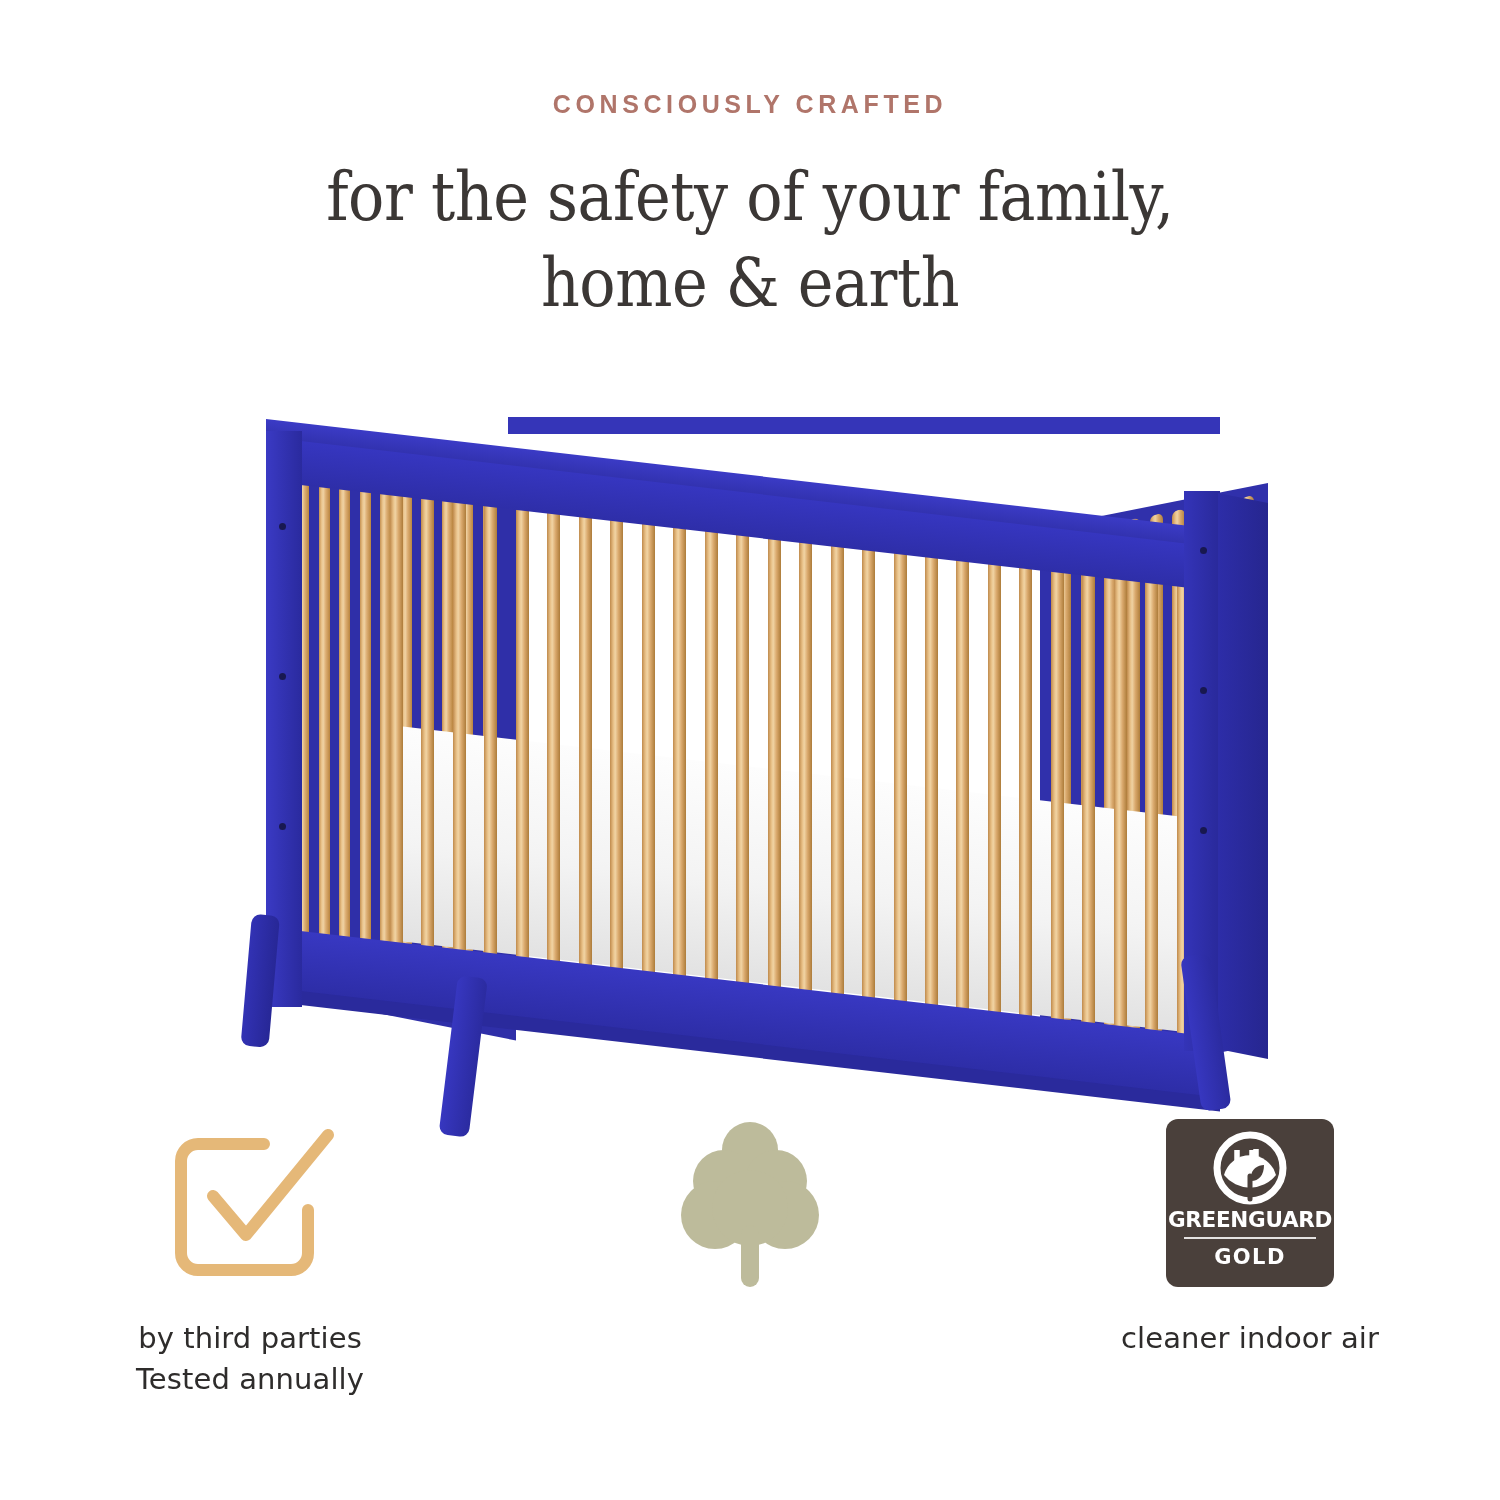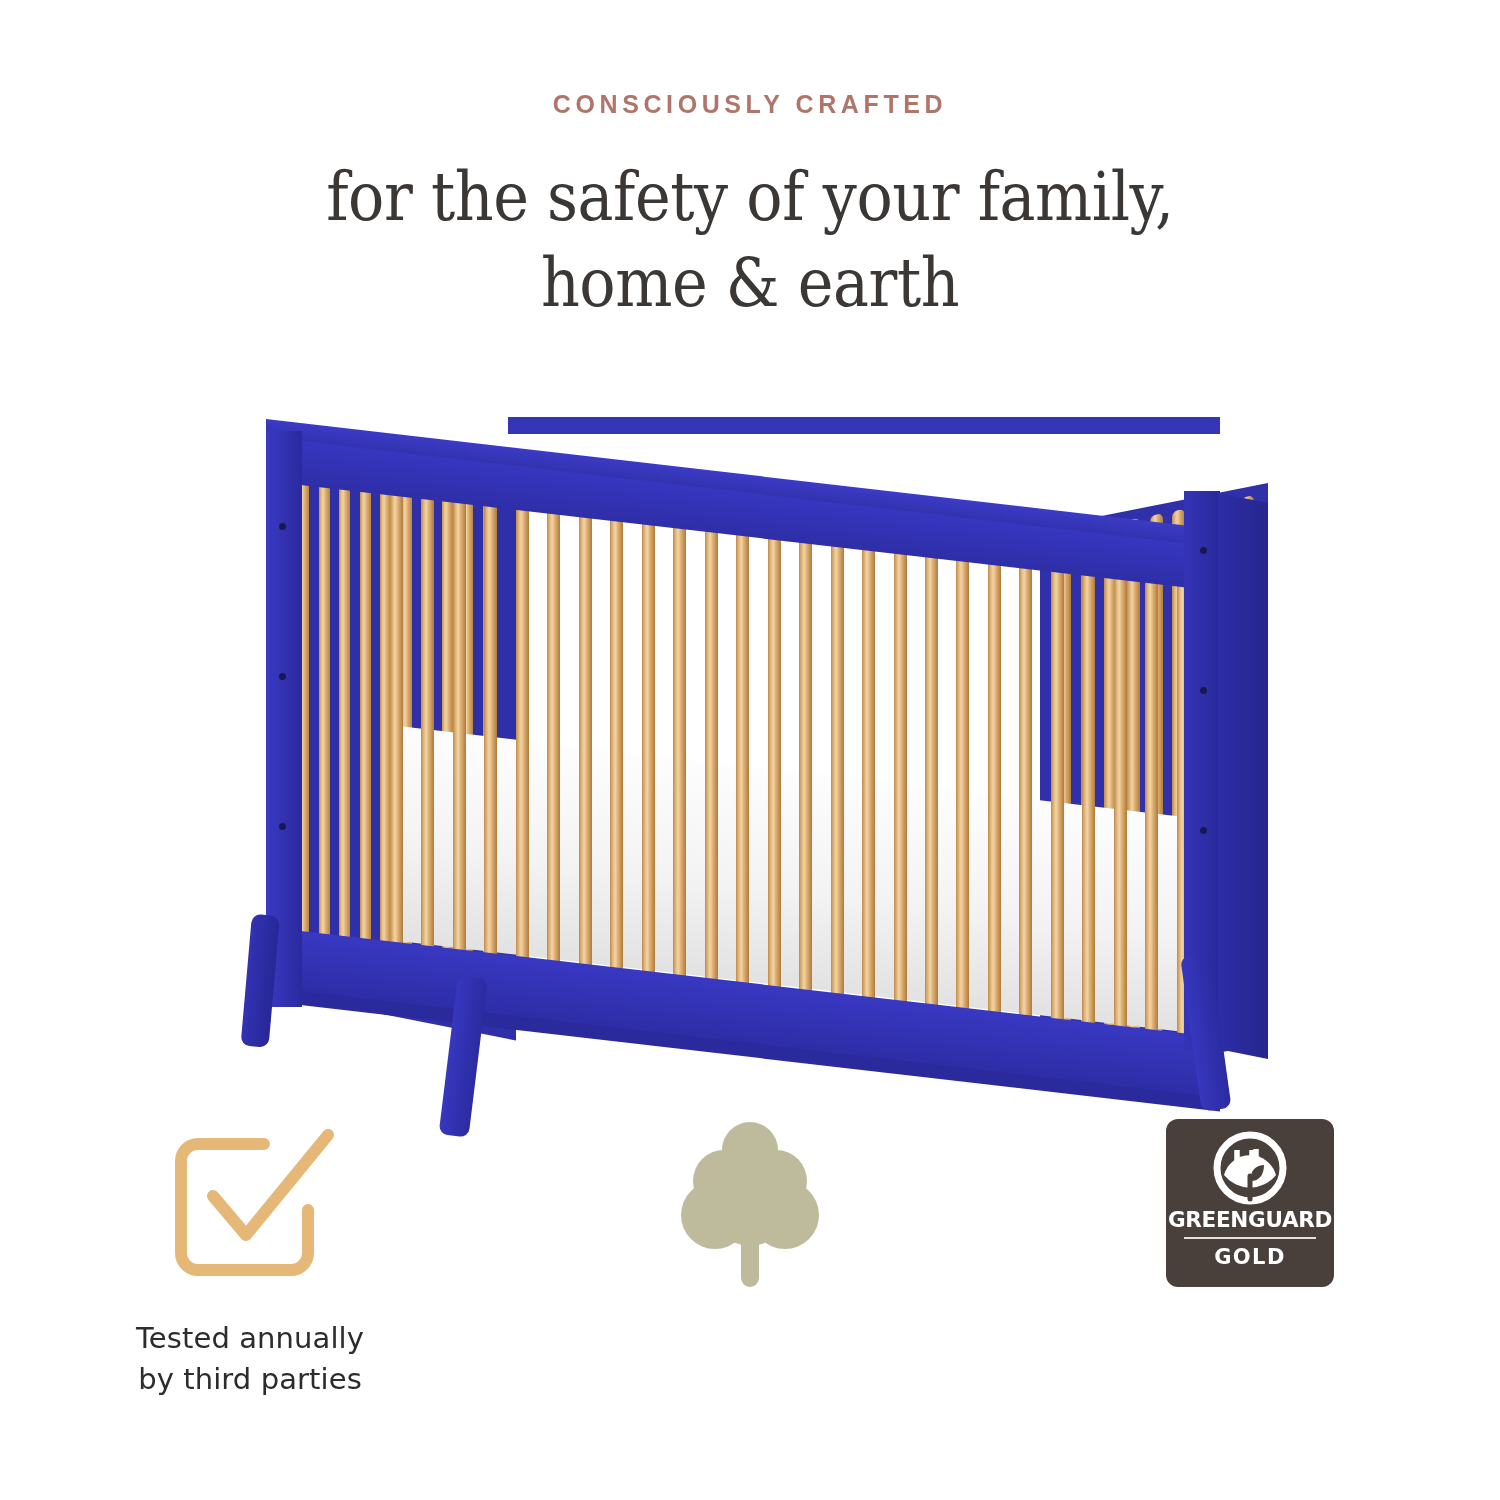--- a/index.html
+++ b/index.html
@@ -481,22 +481,22 @@
   <div class="features">
 
     <div class="feature">
       <div class="feature-icon">
         <svg width="200" height="180" viewBox="0 0 200 180" fill="none" xmlns="http://www.w3.org/2000/svg" aria-hidden="true">
           <path d="M114 31 H48 a17 17 0 0 0 -17 17 V140 a17 17 0 0 0 17 17 H141 a17 17 0 0 0 17 -17 V97" stroke="#e5b878" stroke-width="12" stroke-linecap="round" stroke-linejoin="round"></path>
           <path d="M63 83 L96 122 L178 22" stroke="#e5b878" stroke-width="12" stroke-linecap="round" stroke-linejoin="round"></path>
         </svg>
       </div>
       <div class="feature-caption">
+        <div>by third parties</div>
         <div>Tested annually</div>
-        <div>by third parties</div>
       </div>
     </div>
 
     <div class="feature">
       <div class="feature-icon">
         <svg width="150" height="180" viewBox="0 0 150 180" fill="none" xmlns="http://www.w3.org/2000/svg" aria-hidden="true">
           <g fill="#bdbb9b">
             <circle cx="75" cy="37" r="28"></circle>
             <circle cx="49" cy="68" r="31"></circle>
             <circle cx="101" cy="68" r="31"></circle>
@@ -519,17 +519,18 @@
             <path d="M43 18 V38 H54" stroke="#ffffff" stroke-width="5.5" stroke-linecap="butt" fill="none"></path>
             <path d="M37 68 V45" stroke="#4a403b" stroke-width="5" stroke-linecap="round"></path>
             <path d="M38 46 C38 38 45 34 51 34 C51 44 46 50 38 50 Z" fill="#4a403b"></path>
           </svg>
           <div class="badge-word">GREENGUARD</div>
           <div class="badge-rule"></div>
           <div class="badge-sub">GOLD</div>
         </div>
       </div>
       <div class="feature-caption">
+        <div>cleaner indoor air</div>
       </div>
     </div>
 
   </div>
 </div>
 
 </body></html>

